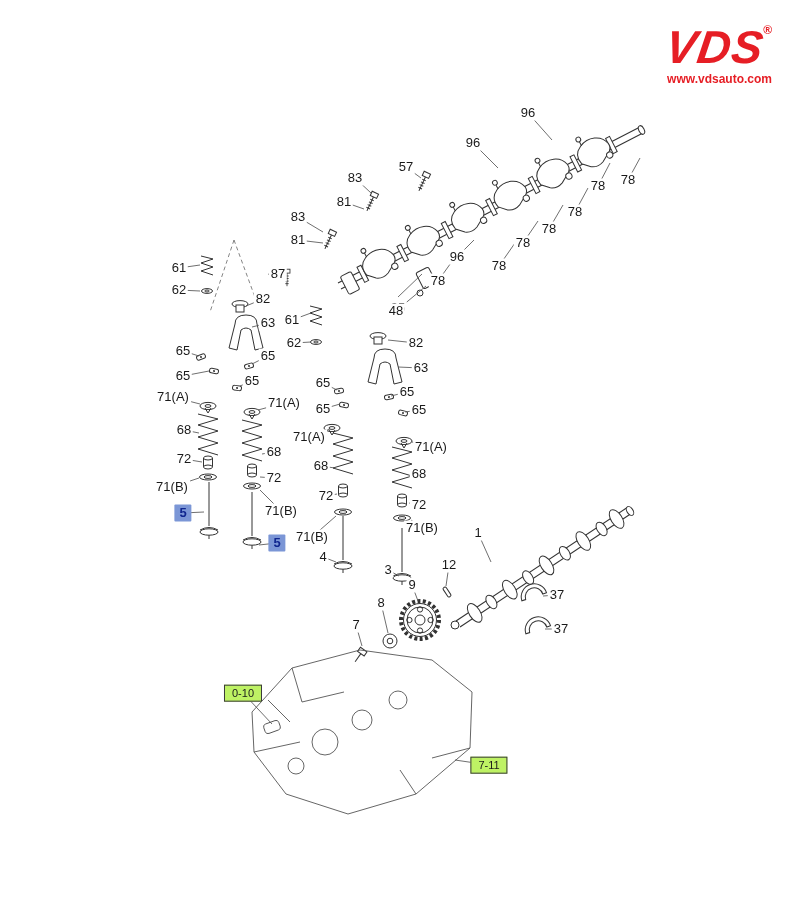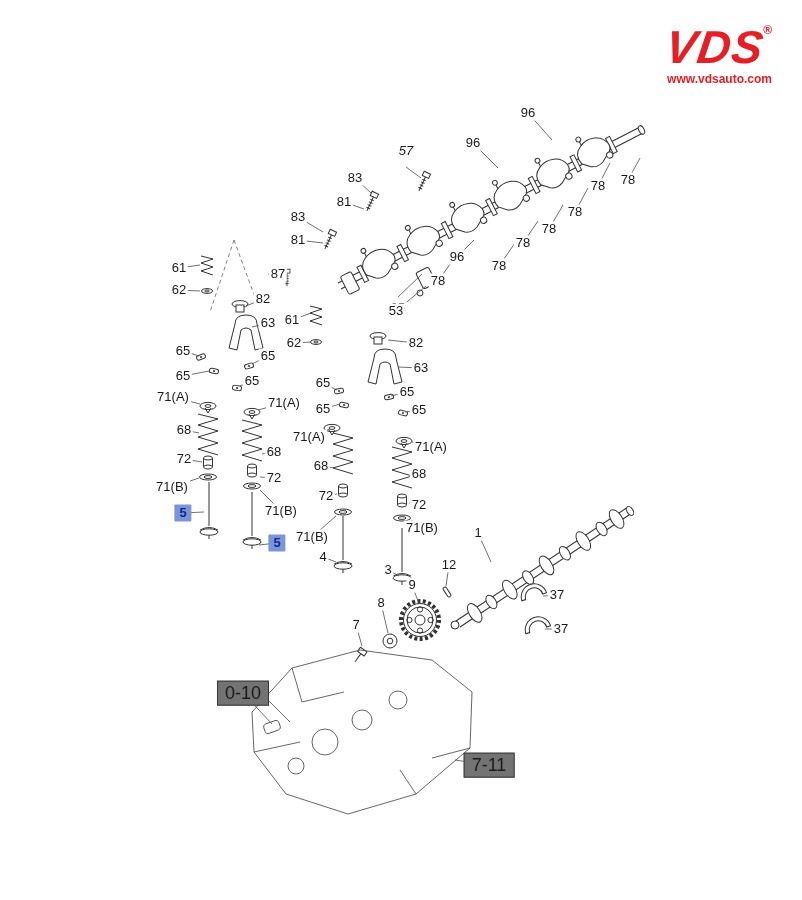--- a/index.html
+++ b/index.html
@@ -13,21 +13,21 @@
   .part-label{
     position:absolute;transform:translate(-50%,-50%);
     font-size:13px;line-height:1.15;color:#1a1a1a;background:#fff;
     padding:0 2px;white-space:nowrap;cursor:default;
   }
   .part-label.hl{
     background:var(--hl-bg);color:var(--hl-tx);font-weight:bold;
     padding:1px 5px;border-radius:1px;
   }
   .part-label.boxed{
-    border:1px solid #3a3a3a;padding:1px 7px;font-size:18px;background:#737373;
+    border:1px solid #3a3a3a;padding:1px 7px;font-size:11px;background:#bef264;
   }
   .logo{position:absolute;top:24px;right:30px;text-align:right;color:var(--brand);}
   .logo-row{line-height:1;}
   .logo-text{
     display:inline-block;font-weight:bold;font-style:italic;
     font-size:46px;letter-spacing:1px;transform:skewX(-8deg);
   }
   .logo-reg{font-size:12px;vertical-align:top;font-weight:bold;}
   .logo-site{font-size:12px;font-weight:bold;margin-top:2px;}
   
@@ -322,23 +322,23 @@
       <div class="part-label" style="left: 473px; top: 143px;">96</div>
       <div class="part-label" style="left: 628px; top: 180px;">78</div>
       <div class="part-label" style="left: 598px; top: 186px;">78</div>
       <div class="part-label" style="left: 575px; top: 212px;">78</div>
       <div class="part-label" style="left: 549px; top: 229px;">78</div>
       <div class="part-label" style="left: 523px; top: 243px;">78</div>
       <div class="part-label" style="left: 499px; top: 266px;">78</div>
       <div class="part-label" style="left: 457px; top: 257px;">96</div>
       <div class="part-label" style="left: 438px; top: 281px;">78</div>
       <div class="part-label" style="left: 398px; top: 308px;">95</div>
-      <div class="part-label" style="left: 396px; top: 311px;">53</div>
+      <div class="part-label" style="left: 396px; top: 311px;">48</div>
       <div class="part-label" style="left: 355px; top: 178px;">83</div>
-      <div class="part-label" style="left: 406px; top: 151px; font-style: italic;">57</div>
+      <div class="part-label" style="left: 406px; top: 167px;">57</div>
       <div class="part-label" style="left: 344px; top: 202px;">81</div>
       <div class="part-label" style="left: 298px; top: 217px;">83</div>
       <div class="part-label" style="left: 298px; top: 240px;">81</div>
       <div class="part-label" style="left: 179px; top: 268px;">61</div>
       <div class="part-label" style="left: 179px; top: 290px;">62</div>
       <div class="part-label" style="left: 278px; top: 274px;">87</div>
       <div class="part-label" style="left: 263px; top: 299px;">82</div>
       <div class="part-label" style="left: 268px; top: 323px;">63</div>
       <div class="part-label" style="left: 292px; top: 320px;">61</div>
       <div class="part-label" style="left: 294px; top: 343px;">62</div>

